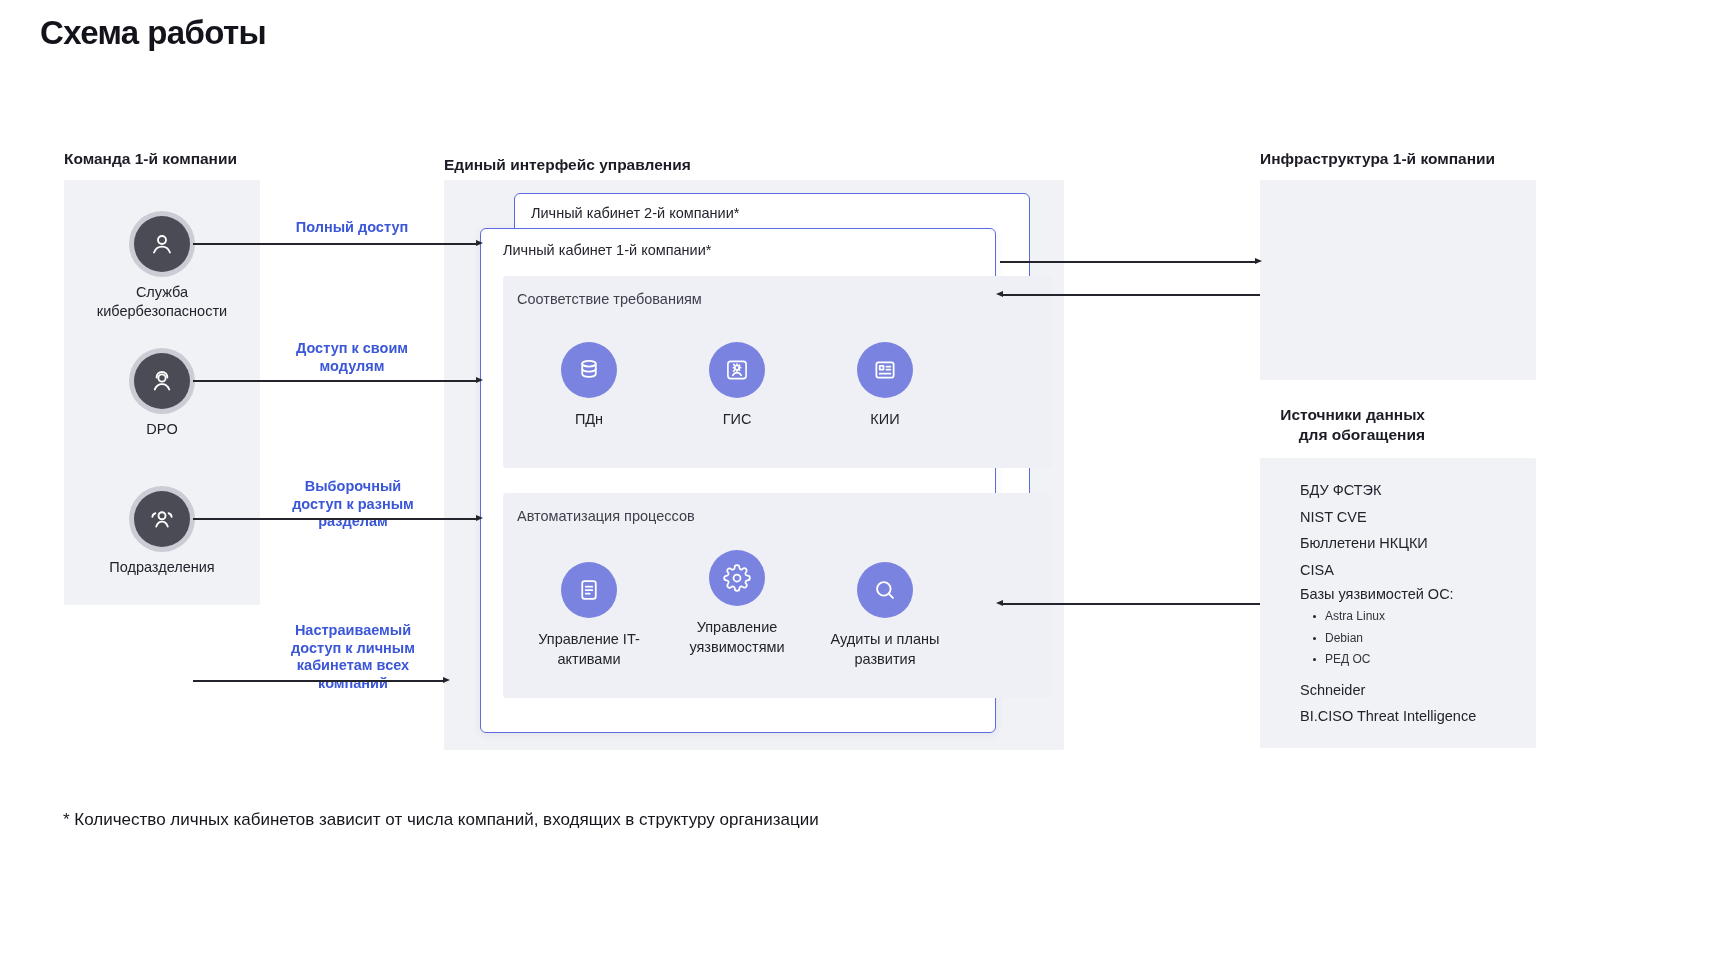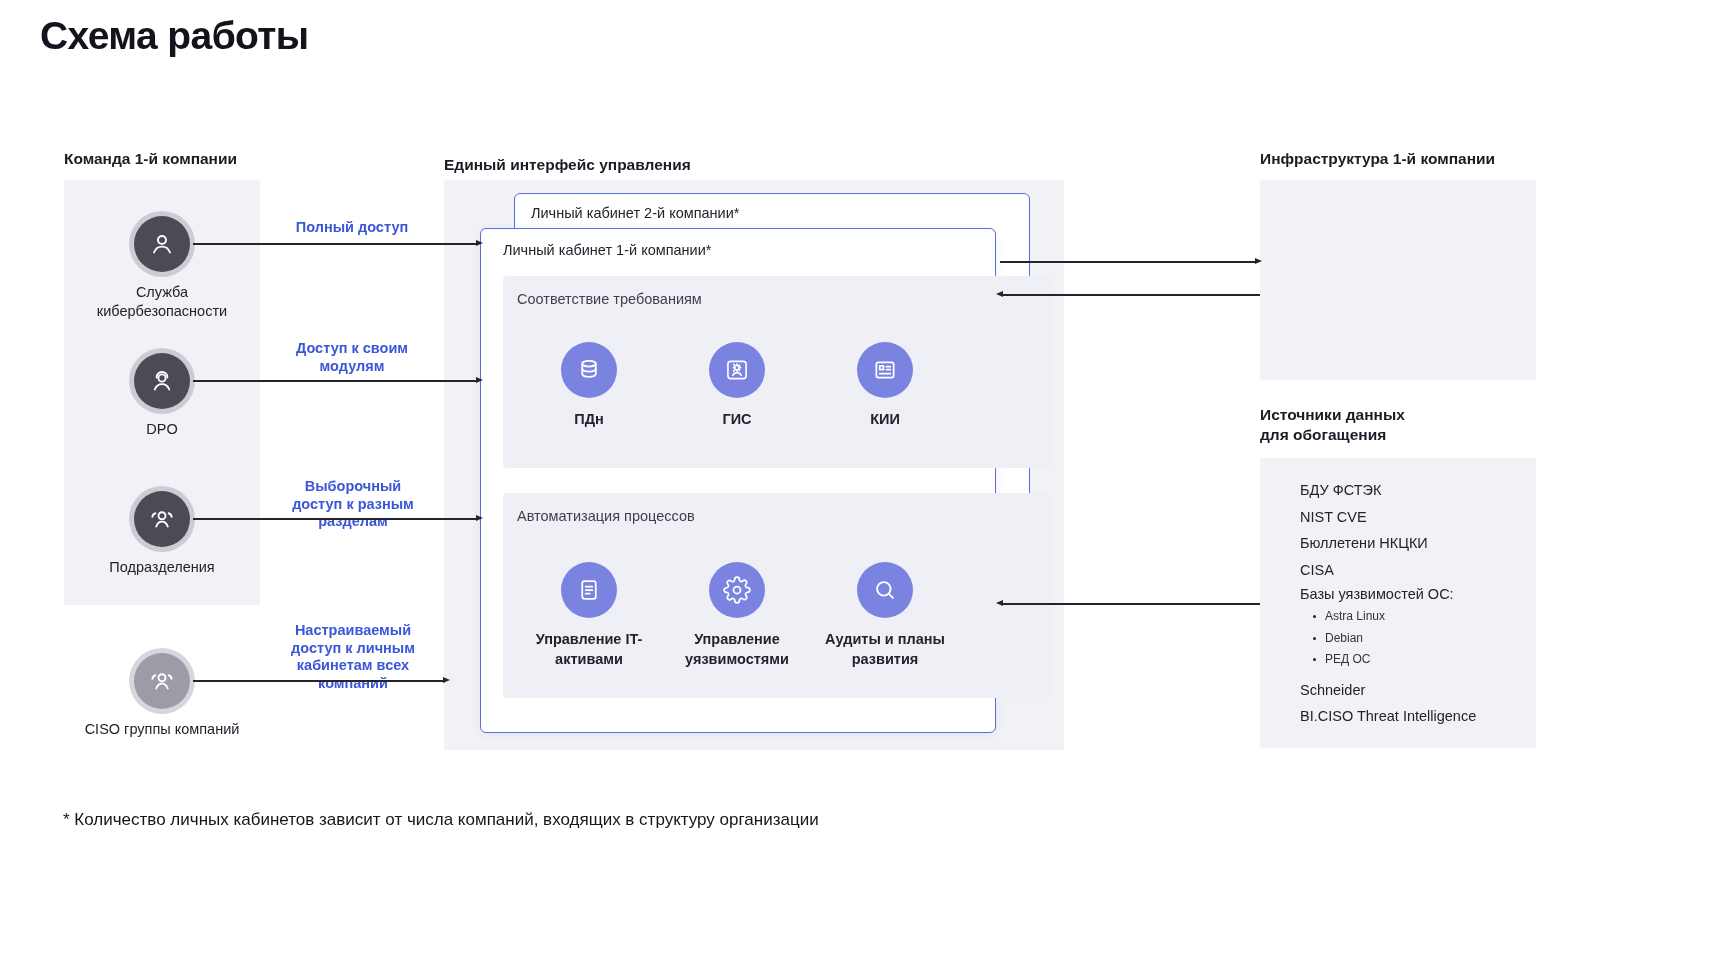--- a/index.html
+++ b/index.html
@@ -1,27 +1,27 @@
 <!DOCTYPE html>
 <html style="--accent-blue: #3b57d8; --icon-purple: #7a84e0; --card-border: #5b6be0; --panel-gray: #f1f2f6; --section-gray: #eff0f5; --dark-circle: #4a4b55; --light-circle: #9b9ca6; --arrow-color: #23242c;"><head>
 <meta charset="utf-8">
 <style>
   * { margin:0; padding:0; box-sizing:border-box; }
   html,body { background:#ffffff; }
   body { font-family:"Liberation Sans","DejaVu Sans",sans-serif; color:#1c1d26; }
   .canvas { position:relative; width:1728px; height:974px; background:#ffffff; overflow:hidden; }
 
-  .page-title { position:absolute; left:40px; top:14px; font-size:39px; font-weight:700; letter-spacing:-0.6px; color:#13141b; }
+  .page-title { position:absolute; left:40px; top:14px; font-size:33px; font-weight:700; letter-spacing:-0.6px; color:#13141b; }
   .footnote { position:absolute; left:63px; top:810px; font-size:17px; color:#15161d; }
 
   .col-title { position:absolute; font-size:15.5px; font-weight:700; color:#1b1c25; }
   .title-team { left:64px; top:150px; }
   .title-center { left:444px; top:156px; }
   .title-infra { left:1260px; top:150px; }
-  .title-sources { left:1260px; top:405px; width:165px; line-height:20px; }
+  .title-sources { left:1260px; top:405px; width:165px; line-height:20px;text-align:right; }
 
   .panel { position:absolute; background:var(--panel-gray,#f1f2f6); border-radius:2px; }
   .panel-team { left:64px; top:180px; width:196px; height:425px; }
   .panel-center { left:444px; top:180px; width:620px; height:570px; }
   .panel-infra { left:1260px; top:180px; width:276px; height:200px; }
   .panel-sources { left:1260px; top:458px; width:276px; height:290px; }
 
   .member { position:absolute; width:184px; display:flex; flex-direction:column; align-items:center; }
   .avatar { width:56px; height:56px; border-radius:50%; display:flex; align-items:center; justify-content:center; flex:0 0 auto; }
   .avatar-dark { background:var(--dark-circle,#4a4b55); box-shadow:0 0 0 5px #cbccd4; }
@@ -34,21 +34,21 @@
   .card-title { position:absolute; left:16px; top:11px; font-size:14.5px; color:#23242e; }
   .card-front .card-title { left:22px; top:13px; }
 
   .section { position:absolute; left:22px; width:549px; background:var(--section-gray,#eff0f5); border-radius:4px; }
   .section-compliance { top:47px; height:192px; }
   .section-automation { top:264px; height:205px; }
   .section-title { position:absolute; left:14px; top:15px; font-size:14.5px; color:#3f404c; }
 
   .feature { position:absolute; width:148px; display:flex; flex-direction:column; align-items:center; }
   .feature-circle { width:56px; height:56px; border-radius:50%; background:var(--icon-purple,#7a84e0); display:flex; align-items:center; justify-content:center; flex:0 0 auto; }
-  .feature-label { margin-top:12px; font-size:14.5px; line-height:19.5px; text-align:center; color:#22232d;font-weight:bold; }
+  .feature-label { margin-top:12px; font-size:14.5px; line-height:19.5px; text-align:center; color:#22232d; }
 
   .list { position:absolute; font-size:14.5px; color:#22232d; }
   .list-infra { left:1300px; top:201px; line-height:27.3px; }
   .list-sources { left:1300px; top:477px; line-height:26.5px; width:225px; }
   .os-label { line-height:23px; }
   .bullet-row { display:flex; align-items:center; gap:9px; padding-left:13px; line-height:21.5px; font-size:12px; color:#33343e; }
   .bullet-dot { width:3px; height:3px; border-radius:50%; background:#23242c; flex:0 0 auto; }
   .item-gap { margin-top:6px; }
 
   .access-label { position:absolute; text-align:center; font-size:14.5px; font-weight:700; line-height:17.5px; color:var(--accent-blue,#3b57d8); }
@@ -130,21 +130,21 @@
       <div class="feature" style="left:12px; top:69px;">
         <div class="feature-circle">
           <svg width="28" height="28" viewBox="0 0 24 24" fill="none" stroke="#fff" stroke-width="1.5" stroke-linecap="round" stroke-linejoin="round">
             <rect x="6.2" y="4.4" width="11.6" height="15.2" rx="2"></rect>
             <path d="M9.2 9.2h5.6M9.2 12.2h5.6M9.2 15.2h3.4"></path>
           </svg>
         </div>
         <div class="feature-label">Управление IT-активами</div>
       </div>
 
-      <div class="feature" style="left:160px; top:69px;">
+      <div class="feature" style="left:160px; top:57px;">
         <div class="feature-circle">
           <svg width="28" height="28" viewBox="0 0 24 24" fill="none" stroke="#fff" stroke-width="1.5" stroke-linecap="round" stroke-linejoin="round">
             <circle cx="12" cy="12" r="3"></circle>
             <path d="M19.4 15a1.65 1.65 0 0 0 .33 1.82l.06.06a2 2 0 0 1 0 2.83 2 2 0 0 1-2.83 0l-.06-.06a1.65 1.65 0 0 0-1.82-.33 1.65 1.65 0 0 0-1 1.51V21a2 2 0 0 1-2 2 2 2 0 0 1-2-2v-.09A1.65 1.65 0 0 0 9 19.4a1.65 1.65 0 0 0-1.82.33l-.06.06a2 2 0 0 1-2.83 0 2 2 0 0 1 0-2.83l.06-.06a1.65 1.65 0 0 0 .33-1.82 1.65 1.65 0 0 0-1.51-1H3a2 2 0 0 1-2-2 2 2 0 0 1 2-2h.09A1.65 1.65 0 0 0 4.6 9a1.65 1.65 0 0 0-.33-1.82l-.06-.06a2 2 0 0 1 0-2.83 2 2 0 0 1 2.83 0l.06.06a1.65 1.65 0 0 0 1.82.33H9a1.65 1.65 0 0 0 1-1.51V3a2 2 0 0 1 2-2 2 2 0 0 1 2 2v.09a1.65 1.65 0 0 0 1 1.51 1.65 1.65 0 0 0 1.82-.33l.06-.06a2 2 0 0 1 2.83 0 2 2 0 0 1 0 2.83l-.06.06a1.65 1.65 0 0 0-.33 1.82V9a1.65 1.65 0 0 0 1.51 1H21a2 2 0 0 1 2 2 2 2 0 0 1-2 2h-.09a1.65 1.65 0 0 0-1.51 1z"></path>
           </svg>
         </div>
         <div class="feature-label">Управление уязвимостями</div>
       </div>
 
       <div class="feature" style="left:308px; top:69px;justify-content:flex-end;">
@@ -184,30 +184,20 @@
     <div class="avatar avatar-dark">
       <svg width="30" height="30" viewBox="0 0 24 24" fill="none" stroke="#fff" stroke-width="1.5" stroke-linecap="round" stroke-linejoin="round">
         <circle cx="12" cy="9.4" r="2.8"></circle>
         <path d="M7.4 18c.9-2.5 2.6-3.9 4.6-3.9s3.7 1.4 4.6 3.9"></path>
         <path d="M17.3 7.4c1.3.4 2.2 1.5 2.4 2.9M6.7 7.4c-1.3.4-2.2 1.5-2.4 2.9"></path>
       </svg>
     </div>
     <div class="member-label">Подразделения</div>
   </div>
 
-  <div class="member" style="left:62px; top:653px; width:200px;">
-    <div class="avatar avatar-gray">
-      <svg width="30" height="30" viewBox="0 0 24 24" fill="none" stroke="#fff" stroke-width="1.5" stroke-linecap="round" stroke-linejoin="round">
-        <circle cx="12" cy="9.4" r="2.8"></circle>
-        <path d="M7.4 18c.9-2.5 2.6-3.9 4.6-3.9s3.7 1.4 4.6 3.9"></path>
-        <path d="M17.3 7.4c1.3.4 2.2 1.5 2.4 2.9M6.7 7.4c-1.3.4-2.2 1.5-2.4 2.9"></path>
-      </svg>
-    </div>
-    <div class="member-label" style="max-width:200px;">CISO группы компаний</div>
-  </div>
 
   <div class="access-label access-1">Полный доступ</div>
   <div class="access-label access-2">Доступ к своим модулям</div>
   <div class="access-label access-3">Выборочный доступ к разным разделам</div>
   <div class="access-label access-4">Настраиваемый доступ к личным кабинетам всех компаний</div>
 
   <div class="arrow arrow-right" style="left:193px; top:243px; width:284px;"></div>
   <div class="arrow arrow-right" style="left:193px; top:380px; width:284px;"></div>
   <div class="arrow arrow-right" style="left:193px; top:518px; width:284px;"></div>
   <div class="arrow arrow-right" style="left:193px; top:680px; width:251px;"></div>

